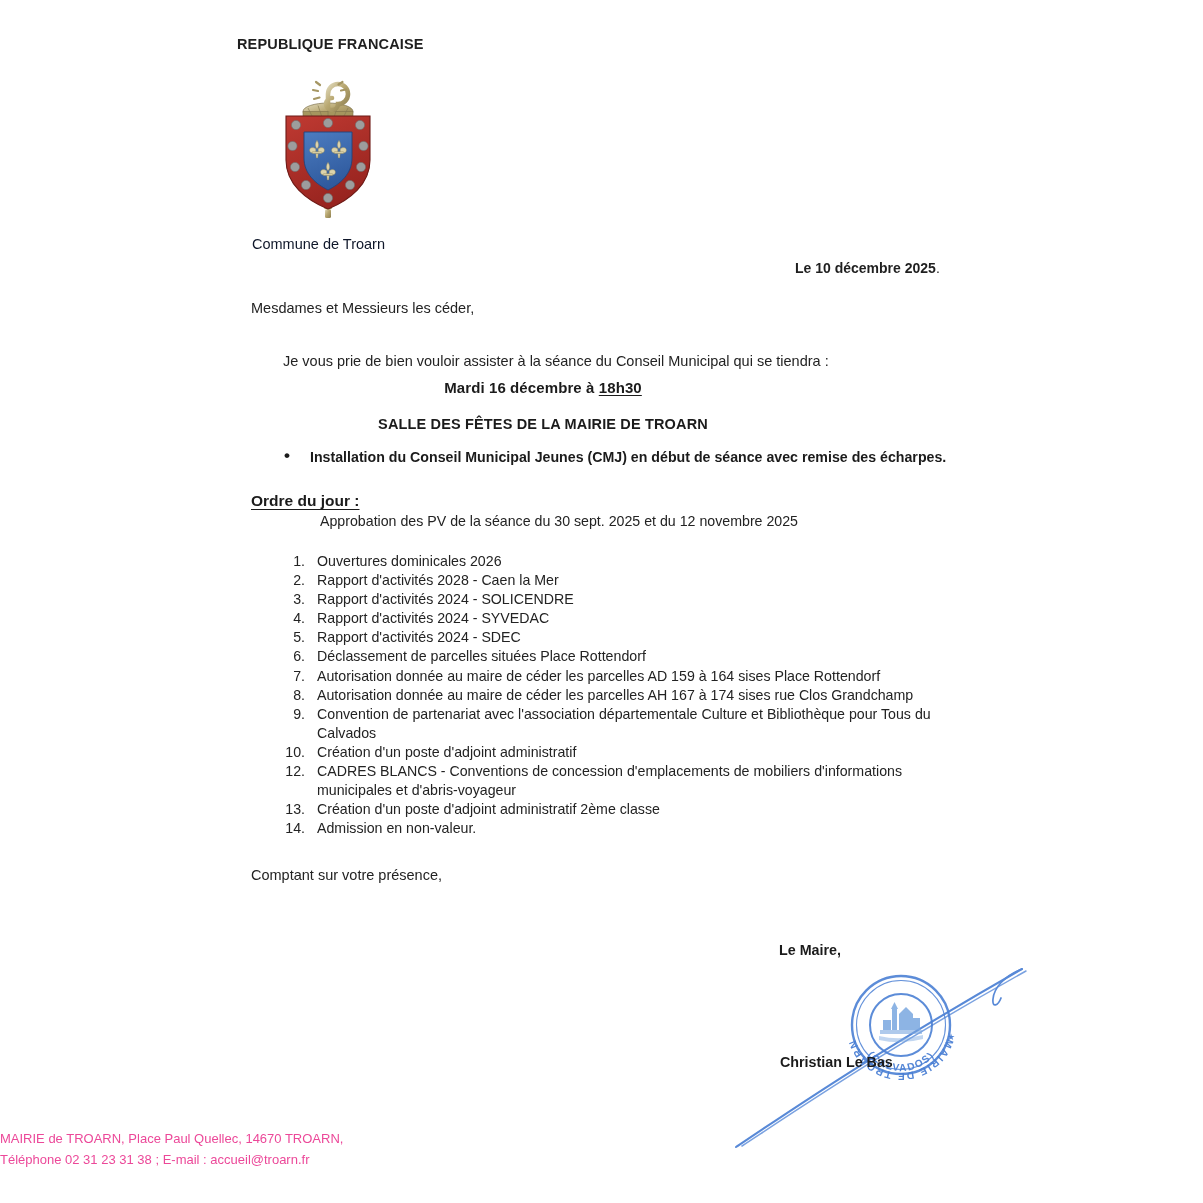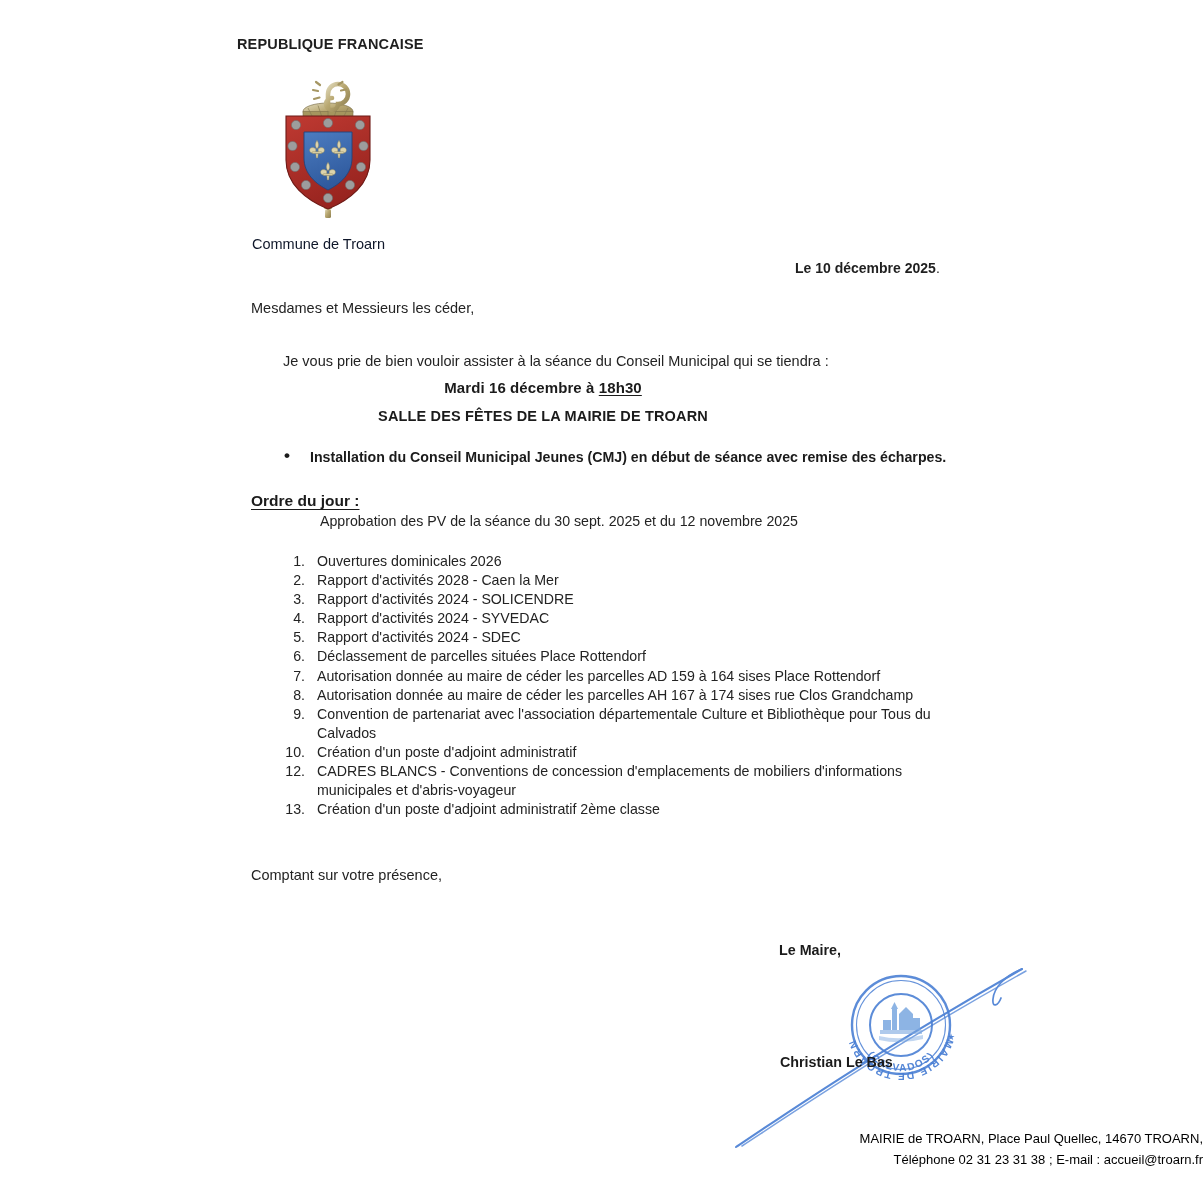--- a/index.html
+++ b/index.html
@@ -92,21 +92,21 @@
   .meeting .line1 {
     font-size: 15px;
     font-weight: bold;
     color: #1b1b1b;
     letter-spacing: .1px;
   }
   .meeting .line2 {
     font-size: 14.5px;
     font-weight: bold;
     color: #1b1b1b;
-    margin-top: 12px;
+    margin-top: 20px;
     letter-spacing: .15px;
   }
 
   .cmj {
     position: absolute;
     left: 284px;
     top: 447px;
     font-size: 14.2px;
     font-weight: bold;
     color: #1b1b1b;
@@ -201,22 +201,22 @@
     z-index: 2;
   }
   .sig-layer svg { display: block; width: 1203px; height: 1203px; }
 
   
   .footer {
     position: absolute;
     left: 0;
     right: 0;
     top: 1128px;
-    text-align: right;
-    color: #000000;
+    text-align: left;
+    color: #ec4899;
     font-size: 13px;
     line-height: 21px;
   }
 </style>
 </head>
 <body>
 
 <div class="page">
 
   <div class="republique">REPUBLIQUE FRANCAISE</div>
@@ -359,20 +359,24 @@
         <div class="agenda-text">Création d'un poste d'adjoint administratif</div>
       </div>
       <div class="agenda-row">
         <div class="agenda-num">12.</div>
         <div class="agenda-text">CADRES BLANCS - Conventions de concession d'emplacements de mobiliers d'informations municipales et d'abris-voyageur</div>
       </div>
       <div class="agenda-row">
         <div class="agenda-num">13.</div>
         <div class="agenda-text">Création d'un poste d'adjoint administratif 2ème classe</div>
       </div>
+      <div class="agenda-row">
+        <div class="agenda-num">14.</div>
+        <div class="agenda-text">Admission en non-valeur.</div>
+      </div>
     </div>
 
   <div class="closing1 txt">Comptant sur votre présence,</div>
 
 
   <div class="lemaire">Le Maire,</div>
 
   <div class="signame">Christian Le Bas</div>
 
   <div class="sig-layer">

